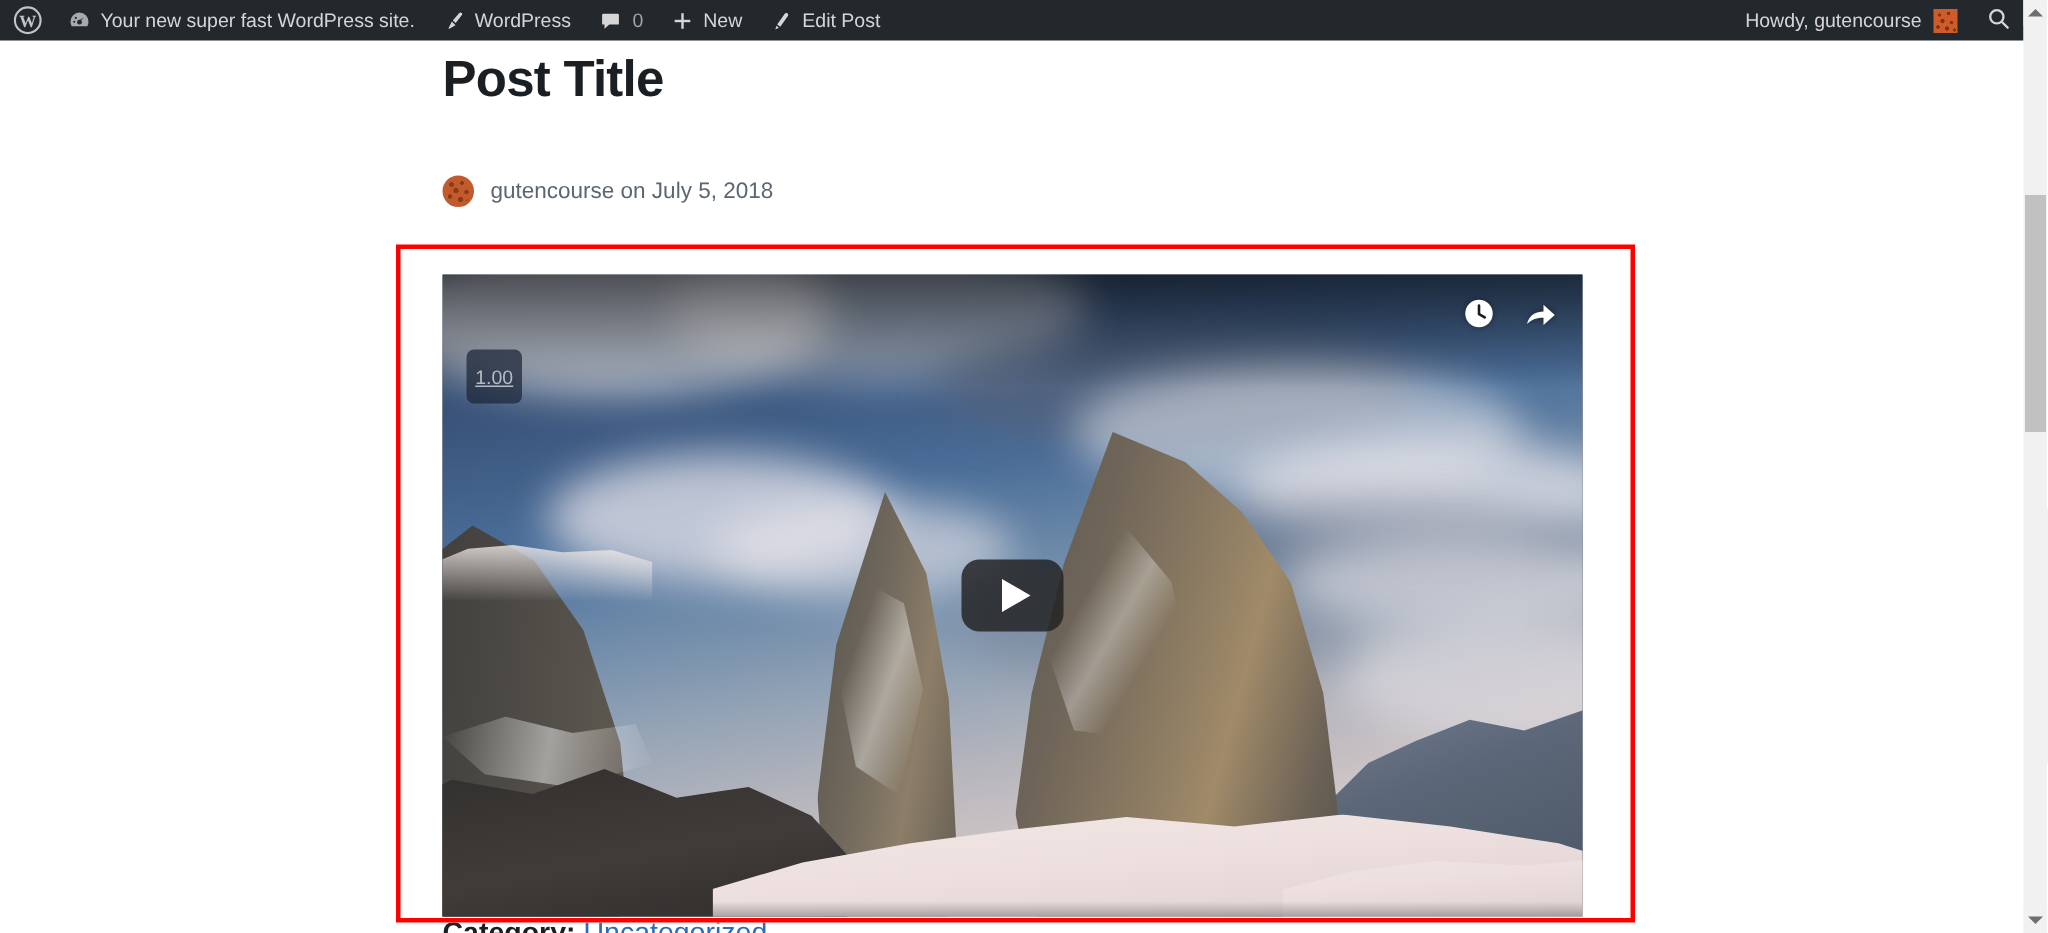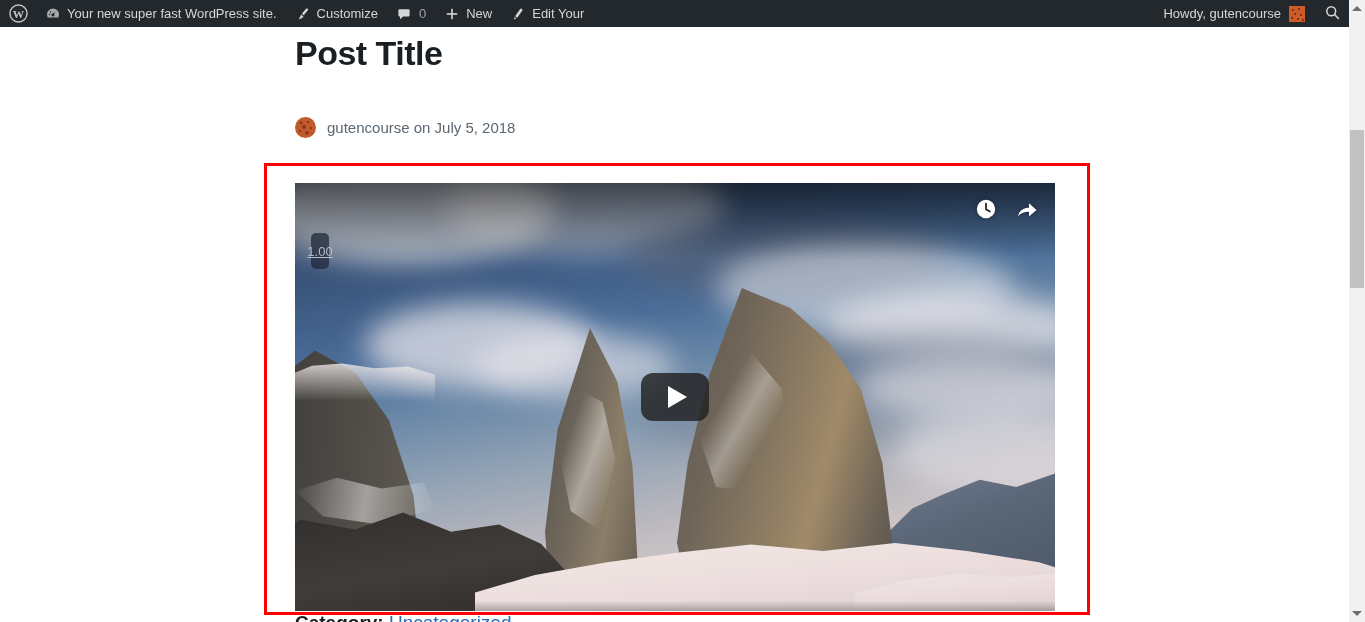--- a/index.html
+++ b/index.html
@@ -234,21 +234,21 @@
     align-items: center;
     gap: 18px;
     z-index: 8;
   }
   .video-actions svg { display: block; filter: drop-shadow(0 0 2px rgba(0,0,0,0.4)); }
 
   .time-badge {
     position: absolute;
     left: 16px;
     top: 50px;
-    width: 18px;
+    width: 37px;
     height: 36px;
     border-radius: 5px;
     background: rgba(28,38,56,0.72);
     color: #b6bcc6;
     font-size: 13px;
     display: flex;
     align-items: center;
     justify-content: center;
     z-index: 8;
     text-decoration: underline;
@@ -355,21 +355,21 @@
         <span>Your new super fast WordPress site.</span>
       </div>
 
       <div class="ab-item">
         <span class="ab-icon">
           <svg width="16" height="16" viewBox="0 0 20 20">
             <path d="M15.6 3.3c-.5-.5-1.3-.4-1.8.2L8.6 9.6l2.4 2 5-6.3c.5-.6.6-1.5.1-2z" fill="#d6d6d6"></path>
             <path d="M7.8 10.5 5.1 15.9c-.2.4.2.8.6.6l5.1-2.9-3-3.1z" fill="#d6d6d6"></path>
           </svg>
         </span>
-        <span>Customize</span>
+        <span>WordPress</span>
       </div>
 
       <div class="ab-item">
         <span class="ab-icon">
           <svg width="16" height="16" viewBox="0 0 20 20">
             <path d="M4 4h12a1 1 0 0 1 1 1v7a1 1 0 0 1-1 1H9l-4 3.5V13H4a1 1 0 0 1-1-1V5a1 1 0 0 1 1-1z" fill="#d6d6d6"></path>
           </svg>
         </span>
         <span class="ab-count">0</span>
       </div>
@@ -384,21 +384,21 @@
         <span>New</span>
       </div>
 
       <div class="ab-item">
         <span class="ab-icon">
           <svg width="16" height="16" viewBox="0 0 20 20">
             <path d="M14.8 3.6c-.7-.6-1.6-.4-2.1.3L6.4 12.9l2.6 1.9 6.3-9c.5-.7.3-1.6-.5-2.2z" fill="#d6d6d6"></path>
             <path d="M5.7 13.9 4.9 17l2.9-1.4-2.1-1.7z" fill="#d6d6d6"></path>
           </svg>
         </span>
-        <span>Edit Your</span>
+        <span>Edit Post</span>
       </div>
 
     </div>
 
     <div class="ab-right">
       <div class="howdy">
         <span>Howdy, gutencourse</span>
         <span class="avatar-sq"></span>
       </div>
       <div class="search-btn">

